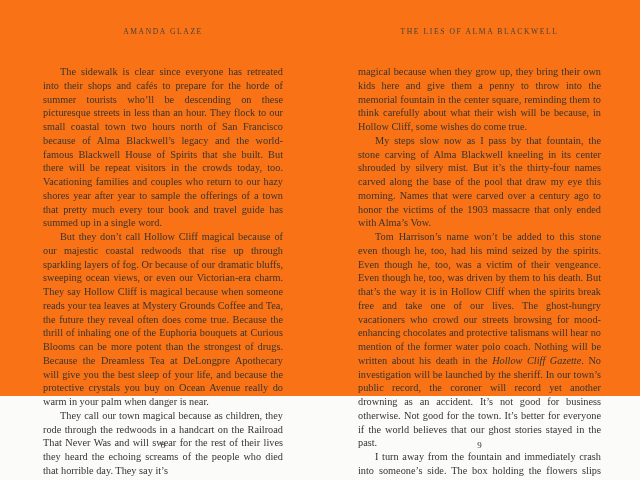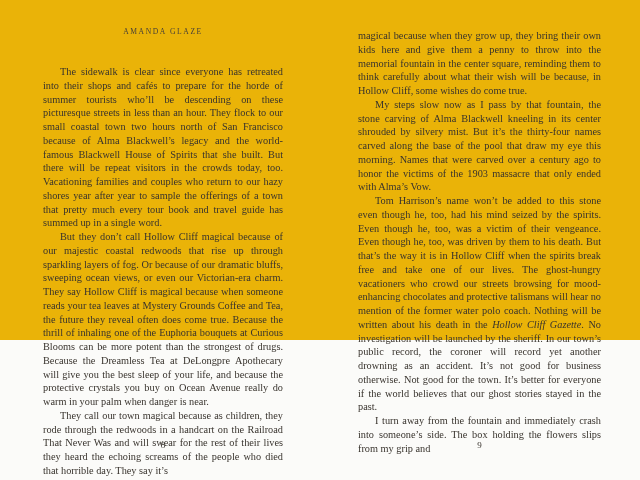--- a/index.html
+++ b/index.html
@@ -3,21 +3,21 @@
 <meta charset="utf-8">
 <style>
   html, body { margin: 0; padding: 0; }
   body {
     width: 640px; height: 480px;
     background: #fbfbf9;
     overflow: hidden;
     font-family: "Liberation Serif", serif;
   }
   .spread { display: flex; width: 640px; height: 480px; }
-  .page { position: relative; width: 320px; height: 340px; background: #eab308; }
+  .page { position: relative; width: 320px; height: 396px; background: #f97316; }
   .page-content { position: absolute; top: 0; }
   .page-left  .page-content { left: 43px; width: 240px; }
   .page-right .page-content { left: 38px; width: 243px; }
   .running-header {
     margin-top: 27px;
     text-align: center;
     font-size: 7.6px;
     letter-spacing: 1.6px;
     font-weight: 400;
     color: #474038;
@@ -55,20 +55,21 @@
           <p><span>The sidewalk is clear since everyone has retreated into their shops and cafés to prepare for the horde of summer tourists who’ll be descending on these picturesque streets in less than an hour. They flock to our small coastal town two hours north of San Francisco because of Alma Blackwell’s legacy and the world-famous Blackwell House of Spirits that she built. But there will be repeat visitors in the crowds today, too. Vacationing families and couples who return to our hazy shores year after year to sample the offerings of a town that pretty much every tour book and travel guide has summed up in a single word.</span></p>
           <p><span>But they don’t call Hollow Cliff magical because of our majestic coastal redwoods that rise up through sparkling layers of fog. Or because of our dramatic bluffs, sweeping ocean views, or even our Victorian-era charm. They say Hollow Cliff is magical because when someone reads your tea leaves at Mystery Grounds Coffee and Tea, the future they reveal often does come true. Because the thrill of inhaling one of the Euphoria bouquets at Curious Blooms can be more potent than the strongest of drugs. Because the Dreamless Tea at DeLongpre Apothecary will give you the best sleep of your life, and because the protective crystals you buy on Ocean Avenue really do warm in your palm when danger is near.</span></p>
           <p><span>They call our town magical because as children, they rode through the redwoods in a handcart on the Railroad That Never Was and will swear for the rest of their lives they heard the echoing screams of the people who died that horrible day. They say it’s</span></p>
         </div>
     </div>
     <div class="page-number">8</div>
   </section>
 
   <section class="page page-right">
     <div class="page-content">
+      <div class="running-header">THE LIES OF ALMA BLACKWELL</div>
       <div class="page-body">
           <p class="noindent"><span>magical because when they grow up, they bring their own kids here and give them a penny to throw into the memorial fountain in the center square, reminding them to think carefully about what their wish will be because, in Hollow Cliff, some wishes do come true.</span></p>
           <p><span>My steps slow now as I pass by that fountain, the stone carving of Alma Blackwell kneeling in its center shrouded by silvery mist. But it’s the thirty-four names carved along the base of the pool that draw my eye this morning. Names that were carved over a century ago to honor the victims of the 1903 massacre that only ended with Alma’s Vow.</span></p>
           <p><span>Tom Harrison’s name won’t be added to this stone even though he, too, had his mind seized by the spirits. Even though he, too, was a victim of their vengeance. Even though he, too, was driven by them to his death. But that’s the way it is in Hollow Cliff when the spirits break free and take one of our lives. The ghost-hungry vacationers who crowd our streets browsing for mood-enhancing chocolates and protective talismans will hear no mention of the former water polo coach. Nothing will be written about his death in the </span><em>Hollow Cliff Gazette</em><span>. No investigation will be launched by the sheriff. In our town’s public record, the coroner will record yet another drowning as an accident. It’s not good for business otherwise. Not good for the town. It’s better for everyone if the world believes that our ghost stories stayed in the past.</span></p>
           <p><span>I turn away from the fountain and immediately crash into someone’s side. The box holding the flowers slips from my grip and</span></p>
         </div>
     </div>
     <div class="page-number">9</div>
   </section>
 

